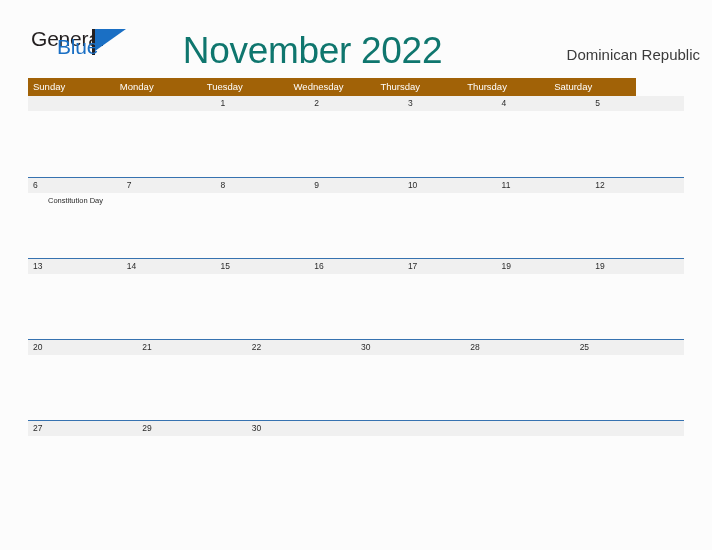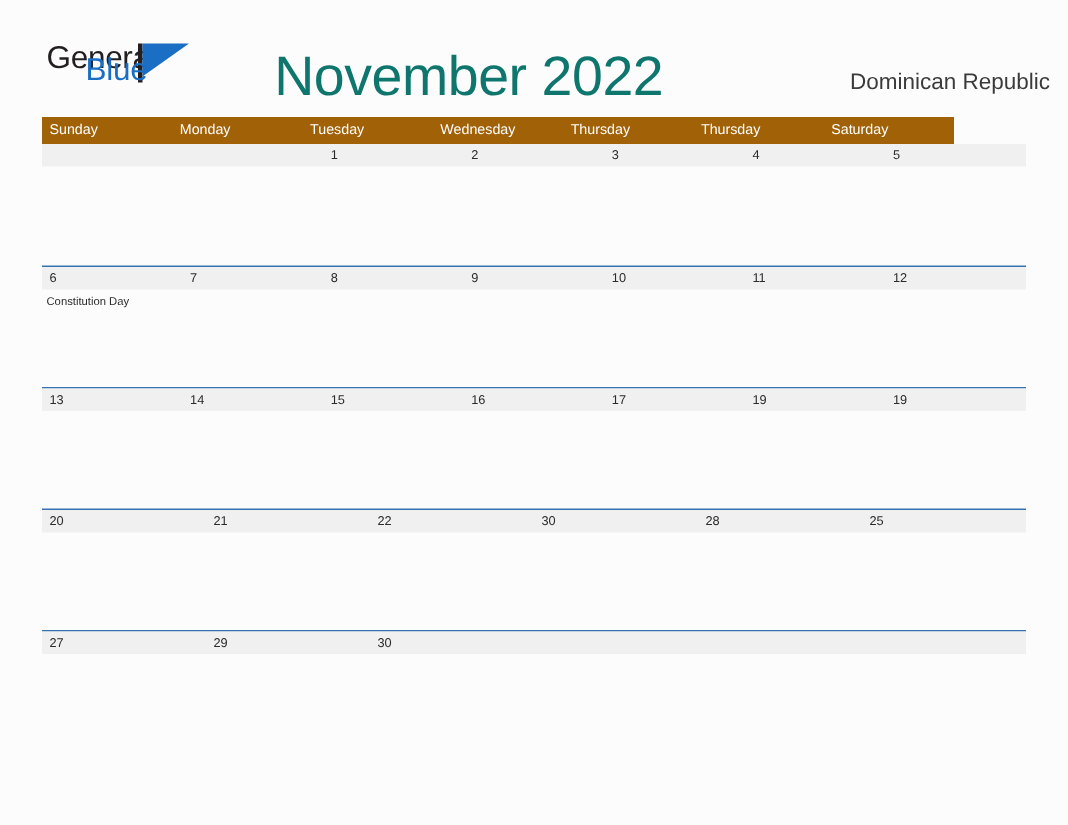--- a/index.html
+++ b/index.html
@@ -164,21 +164,21 @@
     position: absolute;
     left: 5px;
     top: 1px;
     font-size: 8.5px;
     line-height: 13px;
     color: #2b2b2b;
     height: 14px;
   }
   .day-events {
     position: absolute;
-    left: 3px;
+    left: 20px;
     top: 17px;
     right: 2px;
   }
   .event {
     font-size: 7.5px;
     line-height: 11px;
     color: #2b2b2b;
     white-space: nowrap;
     overflow: hidden;
   }

